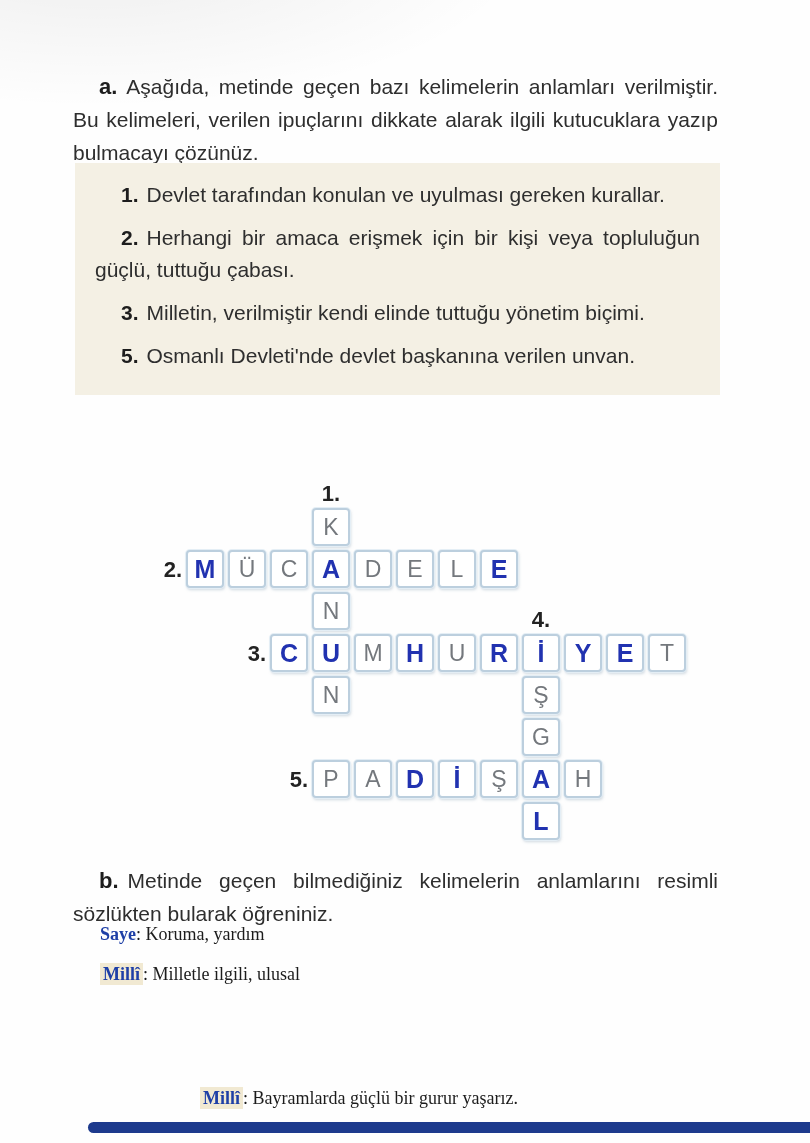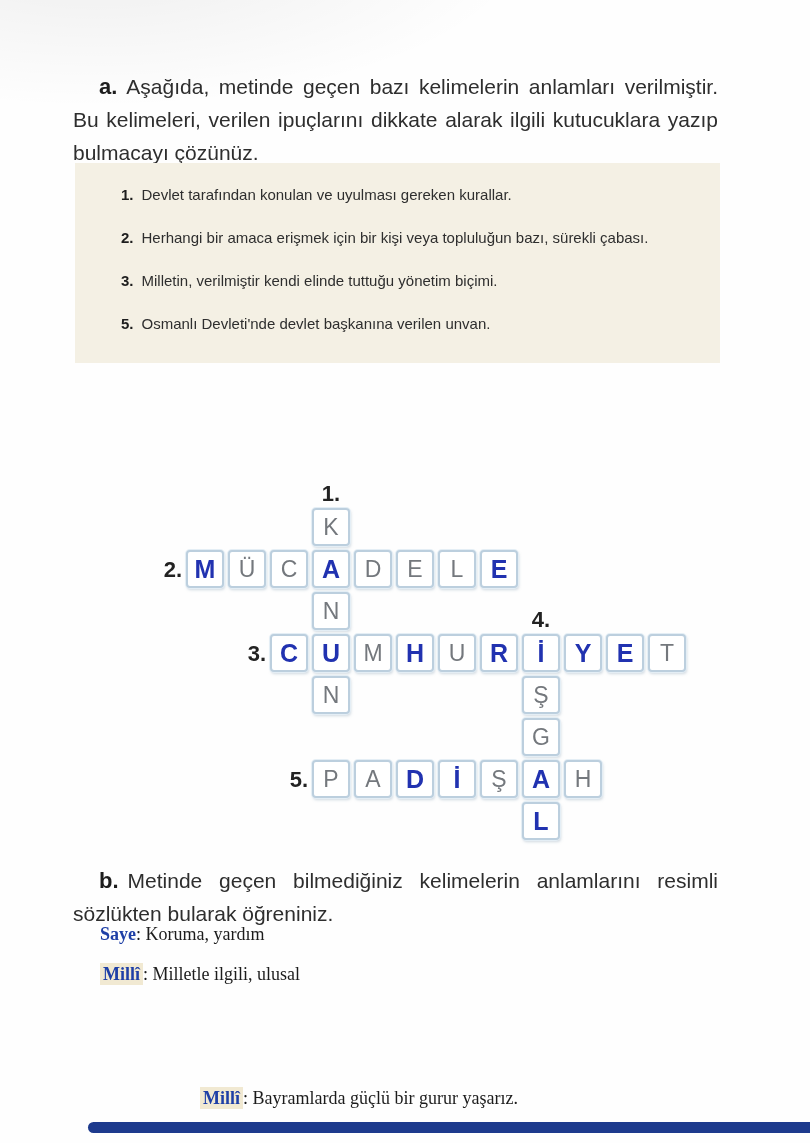--- a/index.html
+++ b/index.html
@@ -39,21 +39,21 @@
   #sec-a { top: 62px; }
   .clue-box {
     position: absolute;
     left: 75px; top: 163px; width: 645px;
     box-sizing: border-box;
     background: #f4f0e4;
     padding: 16px 20px 12px 20px;
   }
   .clue {
     margin: 0 0 11px 0;
-    font-size: 15px; line-height: 32px;
+    font-size: 21px; line-height: 32px;
     color: #2e2e2e;
     text-align: justify;
     text-indent: 26px;
   }
   .clue-num {
     font-weight: bold;
     color: #1d1d1d;
     margin-right: 8px;
   }
   
@@ -120,21 +120,21 @@
 
   <p class="para" id="sec-a">
     <b class="sec-label">a.</b><span>Aşağıda, metinde geçen bazı kelimelerin anlamları verilmiştir. Bu kelimeleri, verilen ipuçlarını dikkate alarak ilgili kutucuklara yazıp bulmacayı çözünüz.</span>
   </p>
 
   <div class="clue-box">
     <p class="clue">
       <b class="clue-num">1.</b><span>Devlet tarafından konulan ve uyulması gereken kurallar.</span>
     </p>
     <p class="clue">
-      <b class="clue-num">2.</b><span>Herhangi bir amaca erişmek için bir kişi veya topluluğun bazı, sürekli çabası.</span>
+      <b class="clue-num">2.</b><span>Herhangi bir amaca erişmek için bir kişi veya topluluğun güçlü, tuttuğu çabası.</span>
     </p>
     <p class="clue">
       <b class="clue-num">3.</b><span>Milletin, verilmiştir kendi elinde tuttuğu yönetim biçimi.</span>
     </p>
     <p class="clue">
       <b class="clue-num">5.</b><span>Osmanlı Devleti'nde devlet başkanına verilen unvan.</span>
     </p>
   </div>
 
   <div class="crossword">

